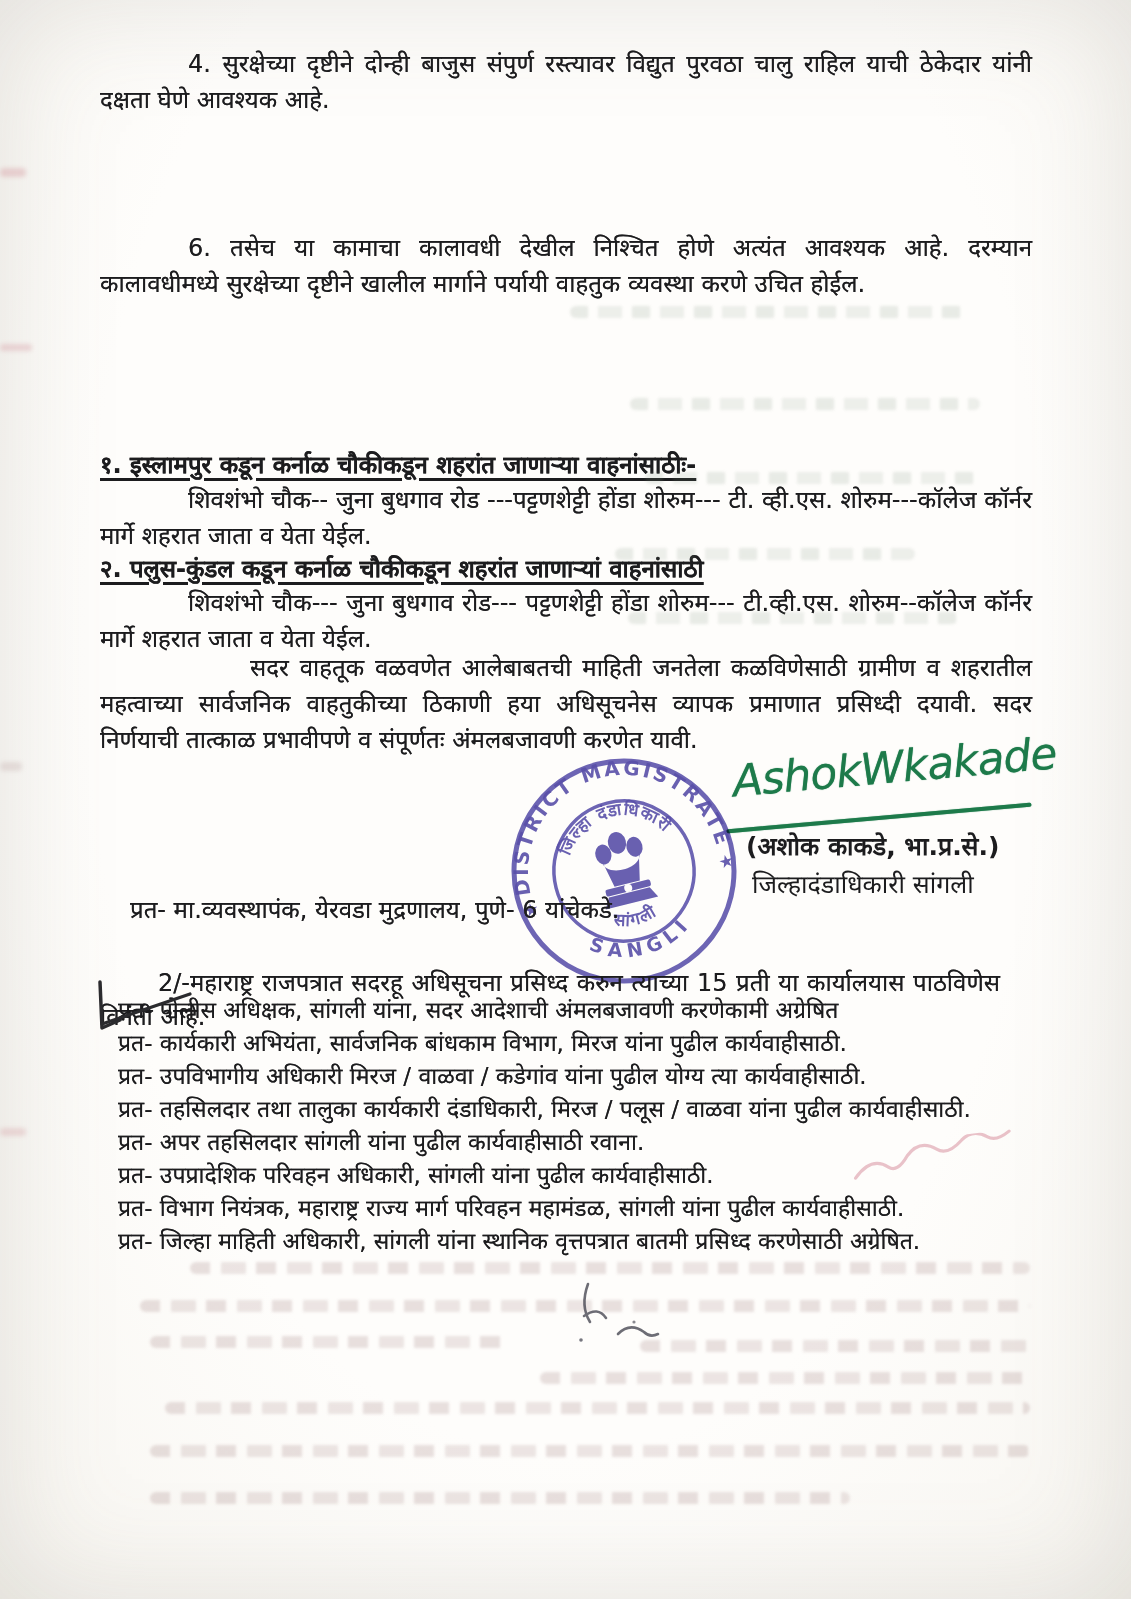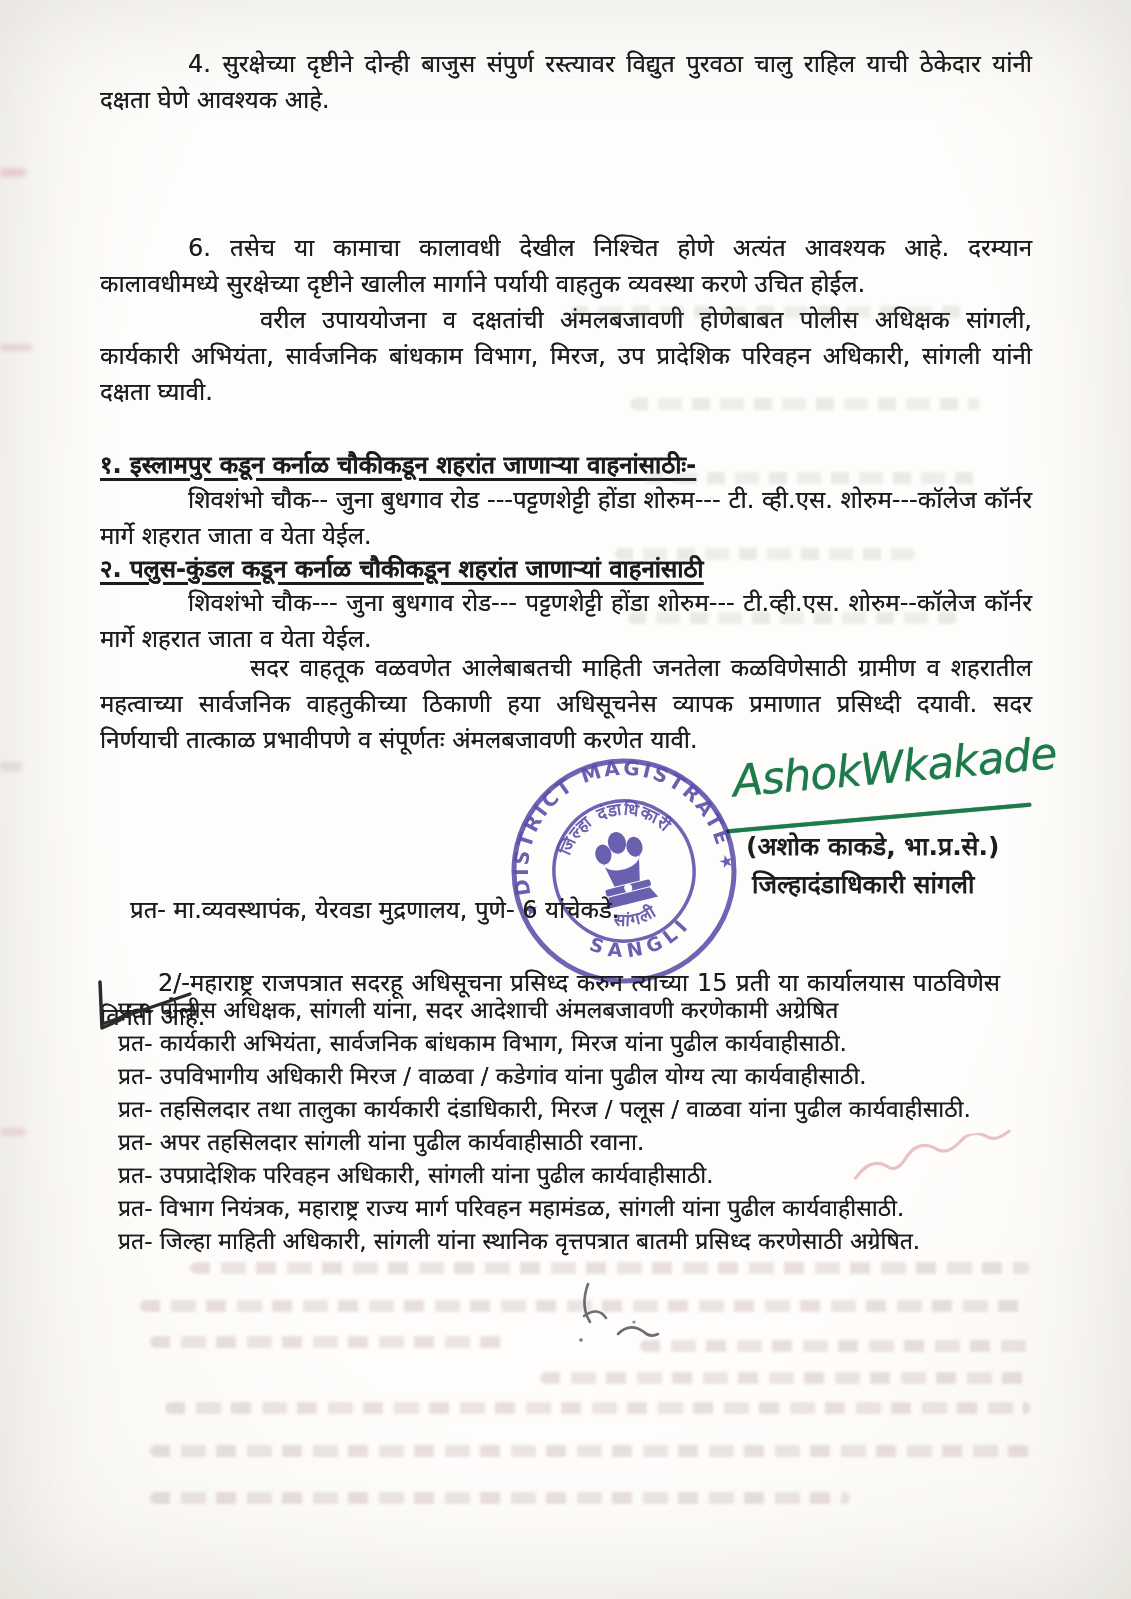--- a/index.html
+++ b/index.html
@@ -53,21 +53,21 @@
   }
   .sig-underline{
     position:absolute;left:726px;top:816px;width:306px;height:4px;
     background:#1d7a4a;border-radius:2px;transform:rotate(-5deg);
     box-shadow:0 0 1px rgba(25,122,74,.7);
   }
   .sig-name{
     position:absolute;left:746px;top:828px;font-size:25px;font-weight:bold;white-space:nowrap;
   }
   .sig-desig{
-    position:absolute;left:752px;top:866px;font-size:25px;font-weight:bold;white-space:nowrap;
+    position:absolute;left:752px;top:866px;font-size:25px;font-weight:normal;white-space:nowrap;
   }
   .stamp{
     position:absolute;left:505px;top:752px;width:238px;height:238px;
     transform:rotate(-14deg);
     mix-blend-mode:multiply;opacity:.92;
   }
   .checkmark{position:absolute;left:86px;top:978px;}
   .ghost{
     position:absolute;height:12px;border-radius:6px;
     filter:blur(1.5px);
@@ -85,21 +85,20 @@
   .scribble{position:absolute;}
   .edge-mark{position:absolute;border-radius:4px;filter:blur(2px);}
 </style>
 </head>
 <body>
 
 <div class="page">
 
   <div class="p indent" style="top:46px">4. सुरक्षेच्या दृष्टीने दोन्ही बाजुस संपुर्ण रस्त्यावर विद्युत पुरवठा चालु राहिल याची ठेकेदार यांनी दक्षता घेणे आवश्यक आहे.</div>
   <div class="p indent" style="top:230px">6. तसेच या कामाचा कालावधी देखील निश्चित होणे अत्यंत आवश्यक आहे. दरम्यान कालावधीमध्ये सुरक्षेच्या दृष्टीने खालील मार्गाने पर्यायी वाहतुक व्यवस्था करणे उचित होईल.</div>
-  <div class="p" style="top:302px;text-indent:160px">वरील उपाययोजना व दक्षतांची अंमलबजावणी होणेबाबत पोलीस अधिक्षक सांगली, कार्यकारी अभियंता, सार्वजनिक बांधकाम विभाग, मिरज, उप प्रादेशिक परिवहन अधिकारी, सांगली यांनी दक्षता घ्यावी.</div>
 
 
   <div class="route-title" style="top:447px">१. इस्लामपुर कडून कर्नाळ चौकीकडून शहरांत जाणाऱ्या वाहनांसाठीः-</div>
   <div class="p" style="top:482px;text-indent:88px">शिवशंभो चौक-- जुना बुधगाव रोड ---पट्टणशेट्टी होंडा शोरुम--- टी. व्ही.एस. शोरुम---कॉलेज कॉर्नर मार्गे शहरात जाता व येता येईल.</div>
 
   <div class="route-title" style="top:551px">२. पलुस-कुंडल कडून कर्नाळ चौकीकडून शहरांत जाणाऱ्यां वाहनांसाठी</div>
   <div class="p" style="top:585px;text-indent:88px">शिवशंभो चौक--- जुना बुधगाव रोड--- पट्टणशेट्टी होंडा शोरुम--- टी.व्ही.एस. शोरुम--कॉलेज कॉर्नर मार्गे शहरात जाता व येता येईल.</div>
 
   <div class="p" style="top:650px;text-indent:150px">सदर वाहतूक वळवणेत आलेबाबतची माहिती जनतेला कळविणेसाठी ग्रामीण व शहरातील महत्वाच्या सार्वजनिक वाहतुकीच्या ठिकाणी हया अधिसूचनेस व्यापक प्रमाणात प्रसिध्दी दयावी. सदर निर्णयाची तात्काळ प्रभावीपणे व संपूर्णतः अंमलबजावणी करणेत यावी.</div>
 

